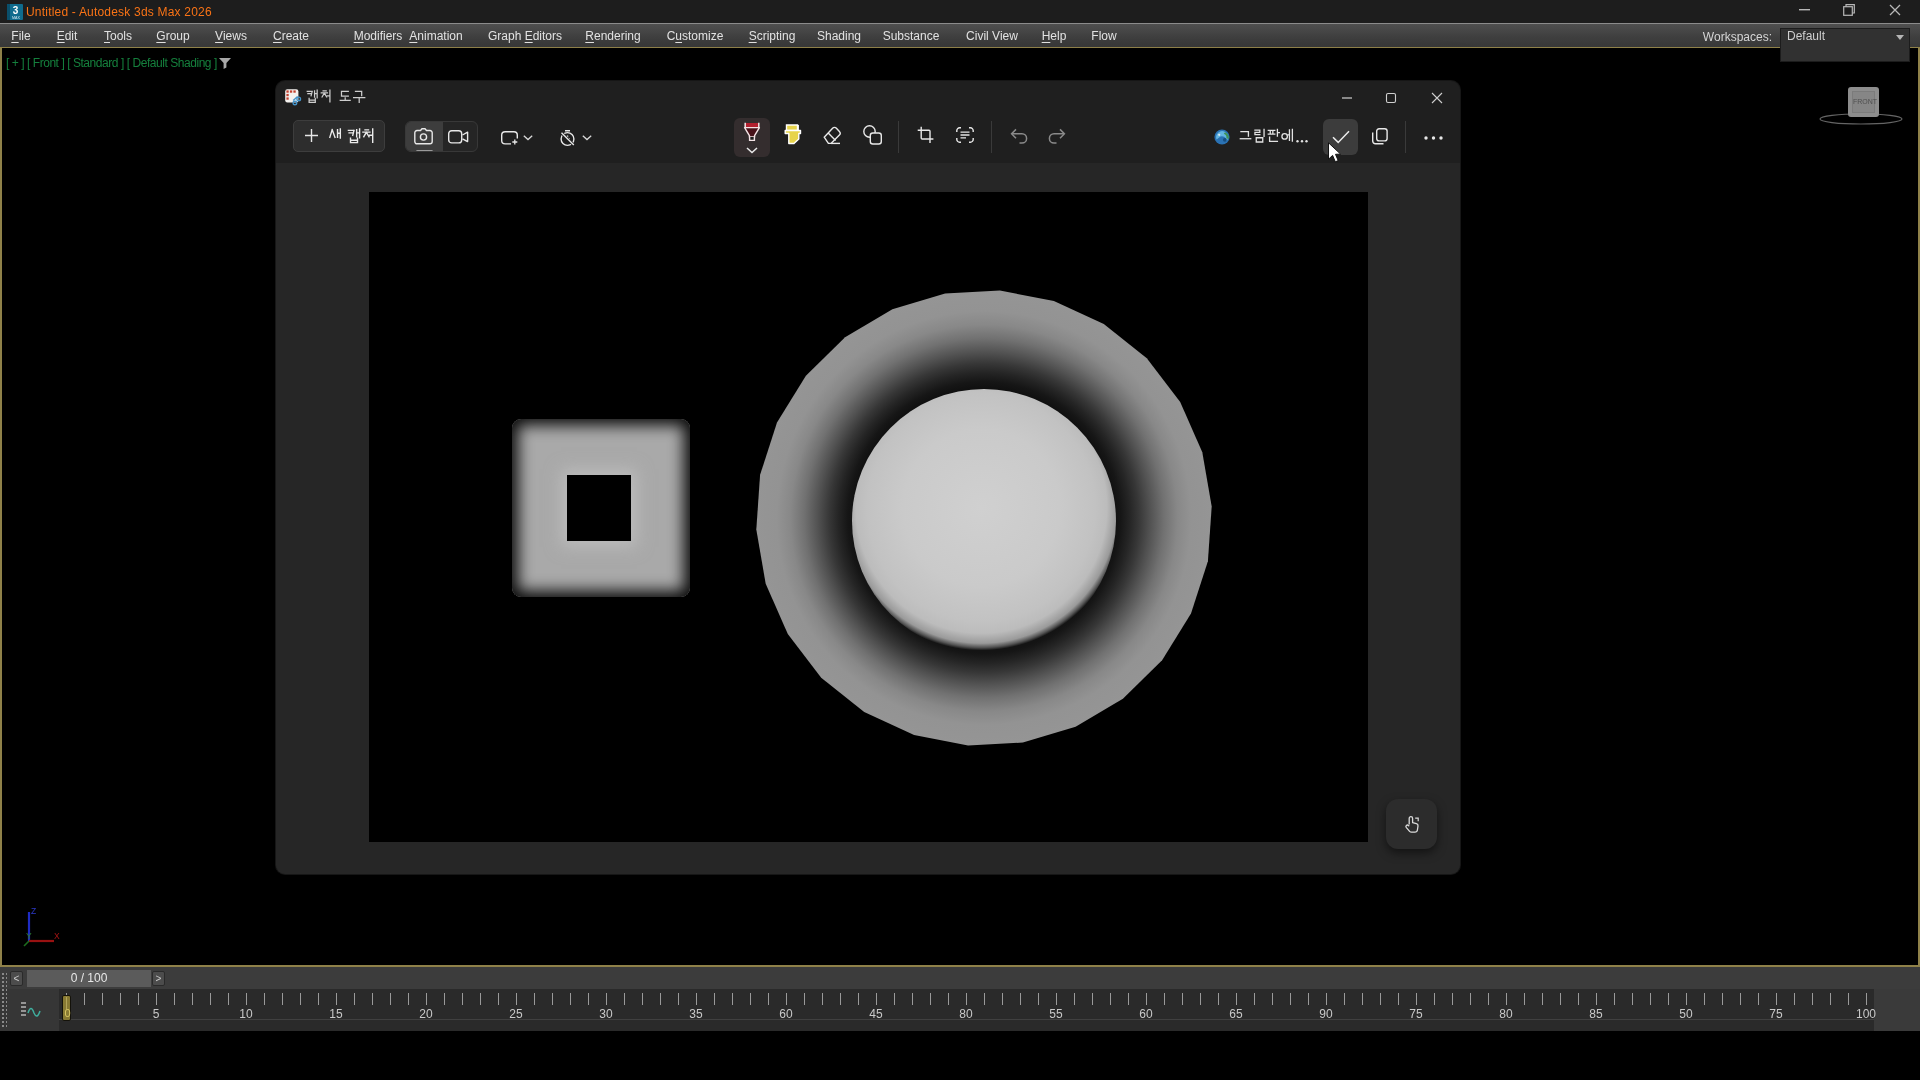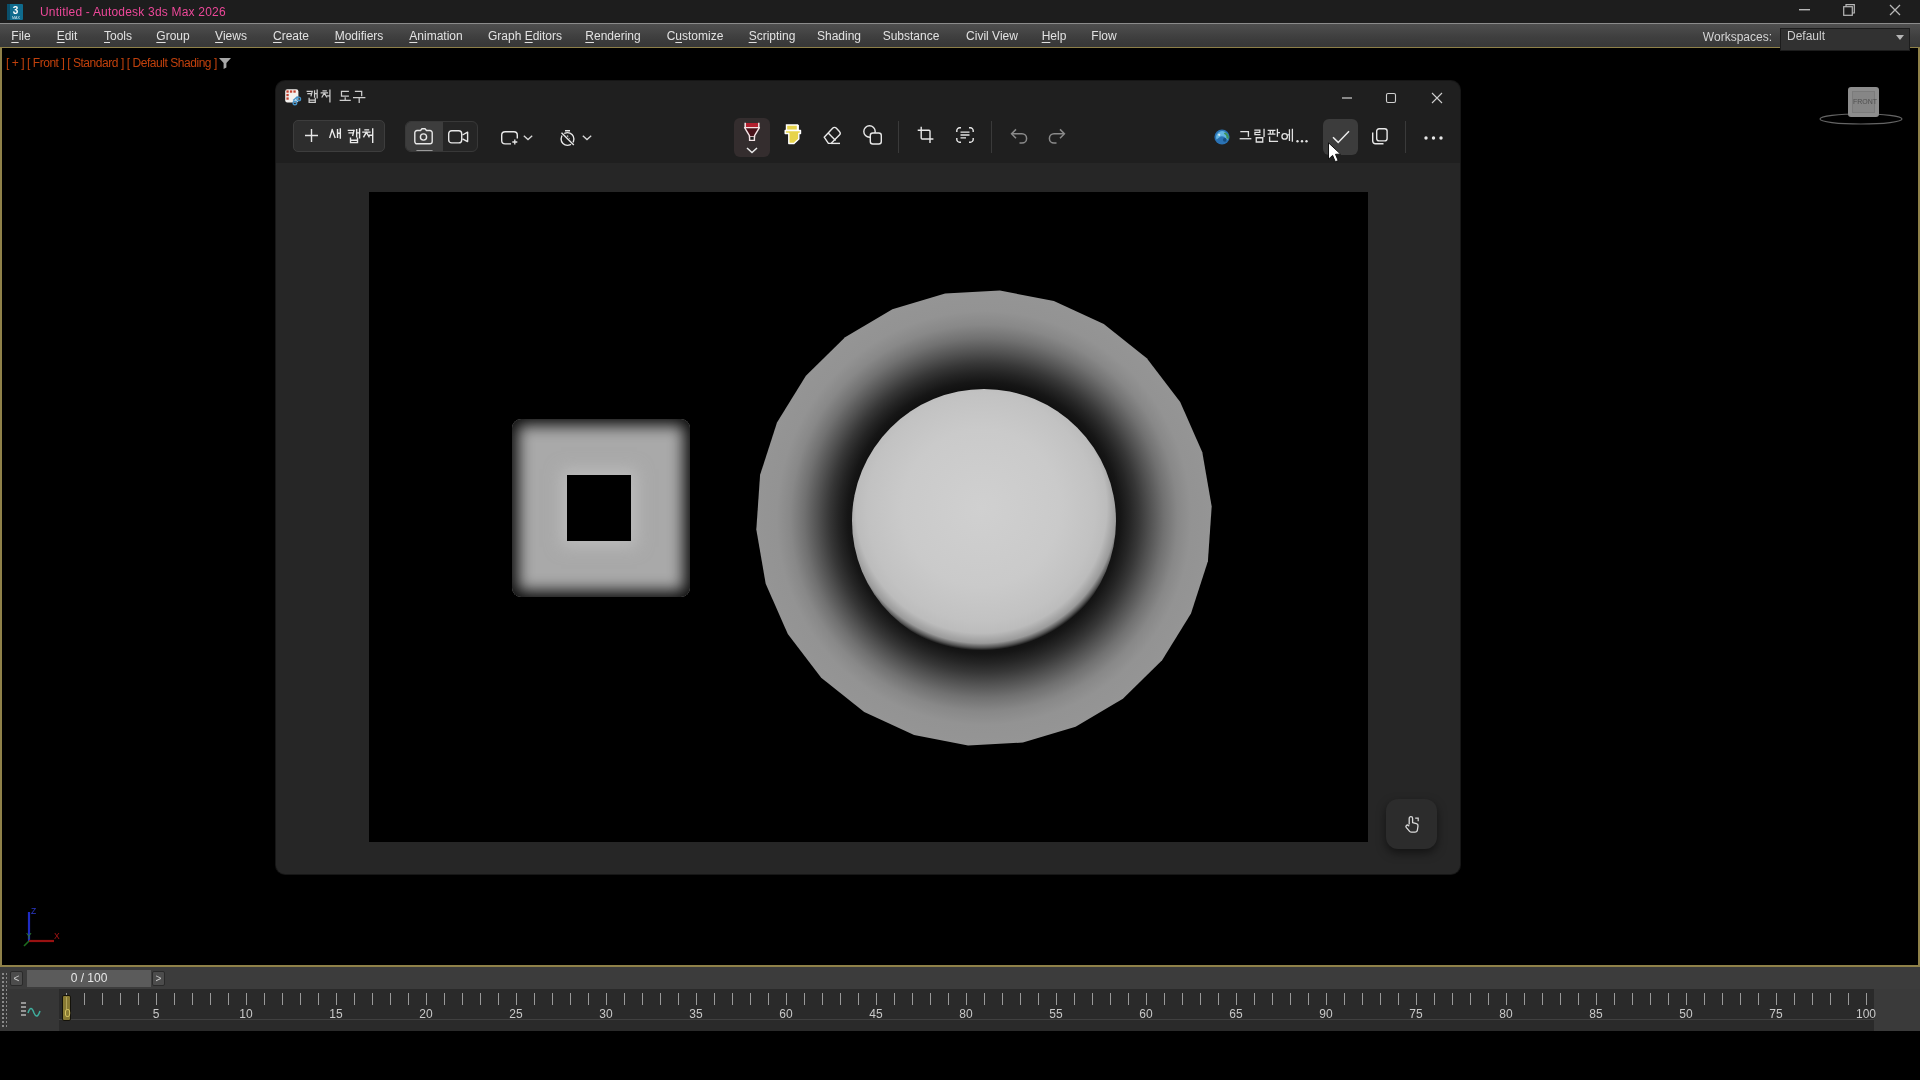--- a/index.html
+++ b/index.html
@@ -1,29 +1,29 @@
 <!DOCTYPE html>
 <html><head><meta charset="utf-8">
 <style>
 *{margin:0;padding:0;box-sizing:border-box}
 html,body{width:1920px;height:1080px;background:#000;overflow:hidden;font-family:"Liberation Sans",sans-serif}
 #root{position:absolute;left:0;top:0;width:1920px;height:1080px;background:#000}
 .abs{position:absolute}
 
 #titlebar{left:0;top:0;width:1920px;height:23px;background:#1d1d1d}
-#titletxt{left:40px;top:5px;font-size:12px;color:#ec4899;letter-spacing:0.2px}
+#titletxt{left:26px;top:5px;font-size:12px;color:#f97316;letter-spacing:0.2px}
 #menubar{left:0;top:23px;width:1920px;height:24px;background:linear-gradient(#4f4f4f,#3f3f3f 55%,#383838);border-top:1px solid #8b8b8b}
 .mi{position:absolute;top:5px;transform:translateX(-50%);font-size:12px;color:#e2e2e2;white-space:nowrap}
 .mi u{text-decoration-thickness:1px;text-underline-offset:2px}
 #wslabel{position:absolute;right:148px;top:6px;font-size:12px;color:#d5d5d5}
-#wsdrop{position:absolute;right:10px;top:4px;width:130px;height:23px;background:#313131;border:1px solid #1c1c1c;color:#cfcfcf;font-size:12px;line-height:15px;padding-left:6px}
+#wsdrop{position:absolute;right:10px;top:4px;width:130px;height:34px;background:#313131;border:1px solid #1c1c1c;color:#cfcfcf;font-size:12px;line-height:15px;padding-left:6px}
 #wsdrop:after{content:"";position:absolute;right:5px;top:6px;border-left:4px solid transparent;border-right:4px solid transparent;border-top:5px solid #b5b5b5}
 
 #viewport{left:0;top:46px;width:1920px;height:921px;background:#000;border:2px solid #8f8149}
-#vplabel{left:4px;top:8px;font-size:12px;color:#c2410c;letter-spacing:-0.45px}
+#vplabel{left:4px;top:8px;font-size:12px;color:#15803d;letter-spacing:-0.45px}
 
 #trow1{left:0;top:967px;width:1920px;height:22px;background:#3c3c3c}
 #trow2{left:0;top:989px;width:1920px;height:42px;background:#2a2a2a}
 #trow2 .lpanel{position:absolute;left:0;top:0;width:59px;height:42px;background:#363636}
 #trow2 .endcap{position:absolute;left:1874px;top:0;width:46px;height:42px;background:#3a3a3a}
 #ticks{position:absolute;left:66px;top:4px;width:1806px;height:12px;background:repeating-linear-gradient(90deg,#9a9a9a 0px,#9a9a9a 1px,transparent 1px,transparent 18px)}
 #baseline{position:absolute;left:59px;top:30px;width:1815px;height:1px;background:#404040}
 .rl{position:absolute;top:18px;transform:translateX(-50%);font-size:12px;color:#c9c9c9}
 #marker{position:absolute;left:62px;top:6px;width:9px;height:26px;background:#887a33;border:1px solid #14120a;border-radius:2px}
 #marker .mline{position:absolute;left:3px;top:1px;width:1px;height:12px;background:#b3a45a}
@@ -142,21 +142,21 @@
       </svg>
 </div>
 
 <div class="abs" id="menubar">
   <span class="mi" style="left:21px"><u>F</u>ile</span>
   <span class="mi" style="left:67px"><u>E</u>dit</span>
   <span class="mi" style="left:118px"><u>T</u>ools</span>
   <span class="mi" style="left:173px"><u>G</u>roup</span>
   <span class="mi" style="left:231px"><u>V</u>iews</span>
   <span class="mi" style="left:291px"><u>C</u>reate</span>
-  <span class="mi" style="left:359px"><u>M</u>odifiers</span>
+  <span class="mi" style="left:378px"><u>M</u>odifiers</span>
   <span class="mi" style="left:436px"><u>A</u>nimation</span>
   <span class="mi" style="left:525px">Graph <u>E</u>ditors</span>
   <span class="mi" style="left:613px"><u>R</u>endering</span>
   <span class="mi" style="left:695px">C<u>u</u>stomize</span>
   <span class="mi" style="left:772px"><u>S</u>cripting</span>
   <span class="mi" style="left:839px">Shading</span>
   <span class="mi" style="left:911px">Substance</span>
   <span class="mi" style="left:992px">Civil View</span>
   <span class="mi" style="left:1054px"><u>H</u>elp</span>
   <span class="mi" style="left:1104px">Flow</span>

